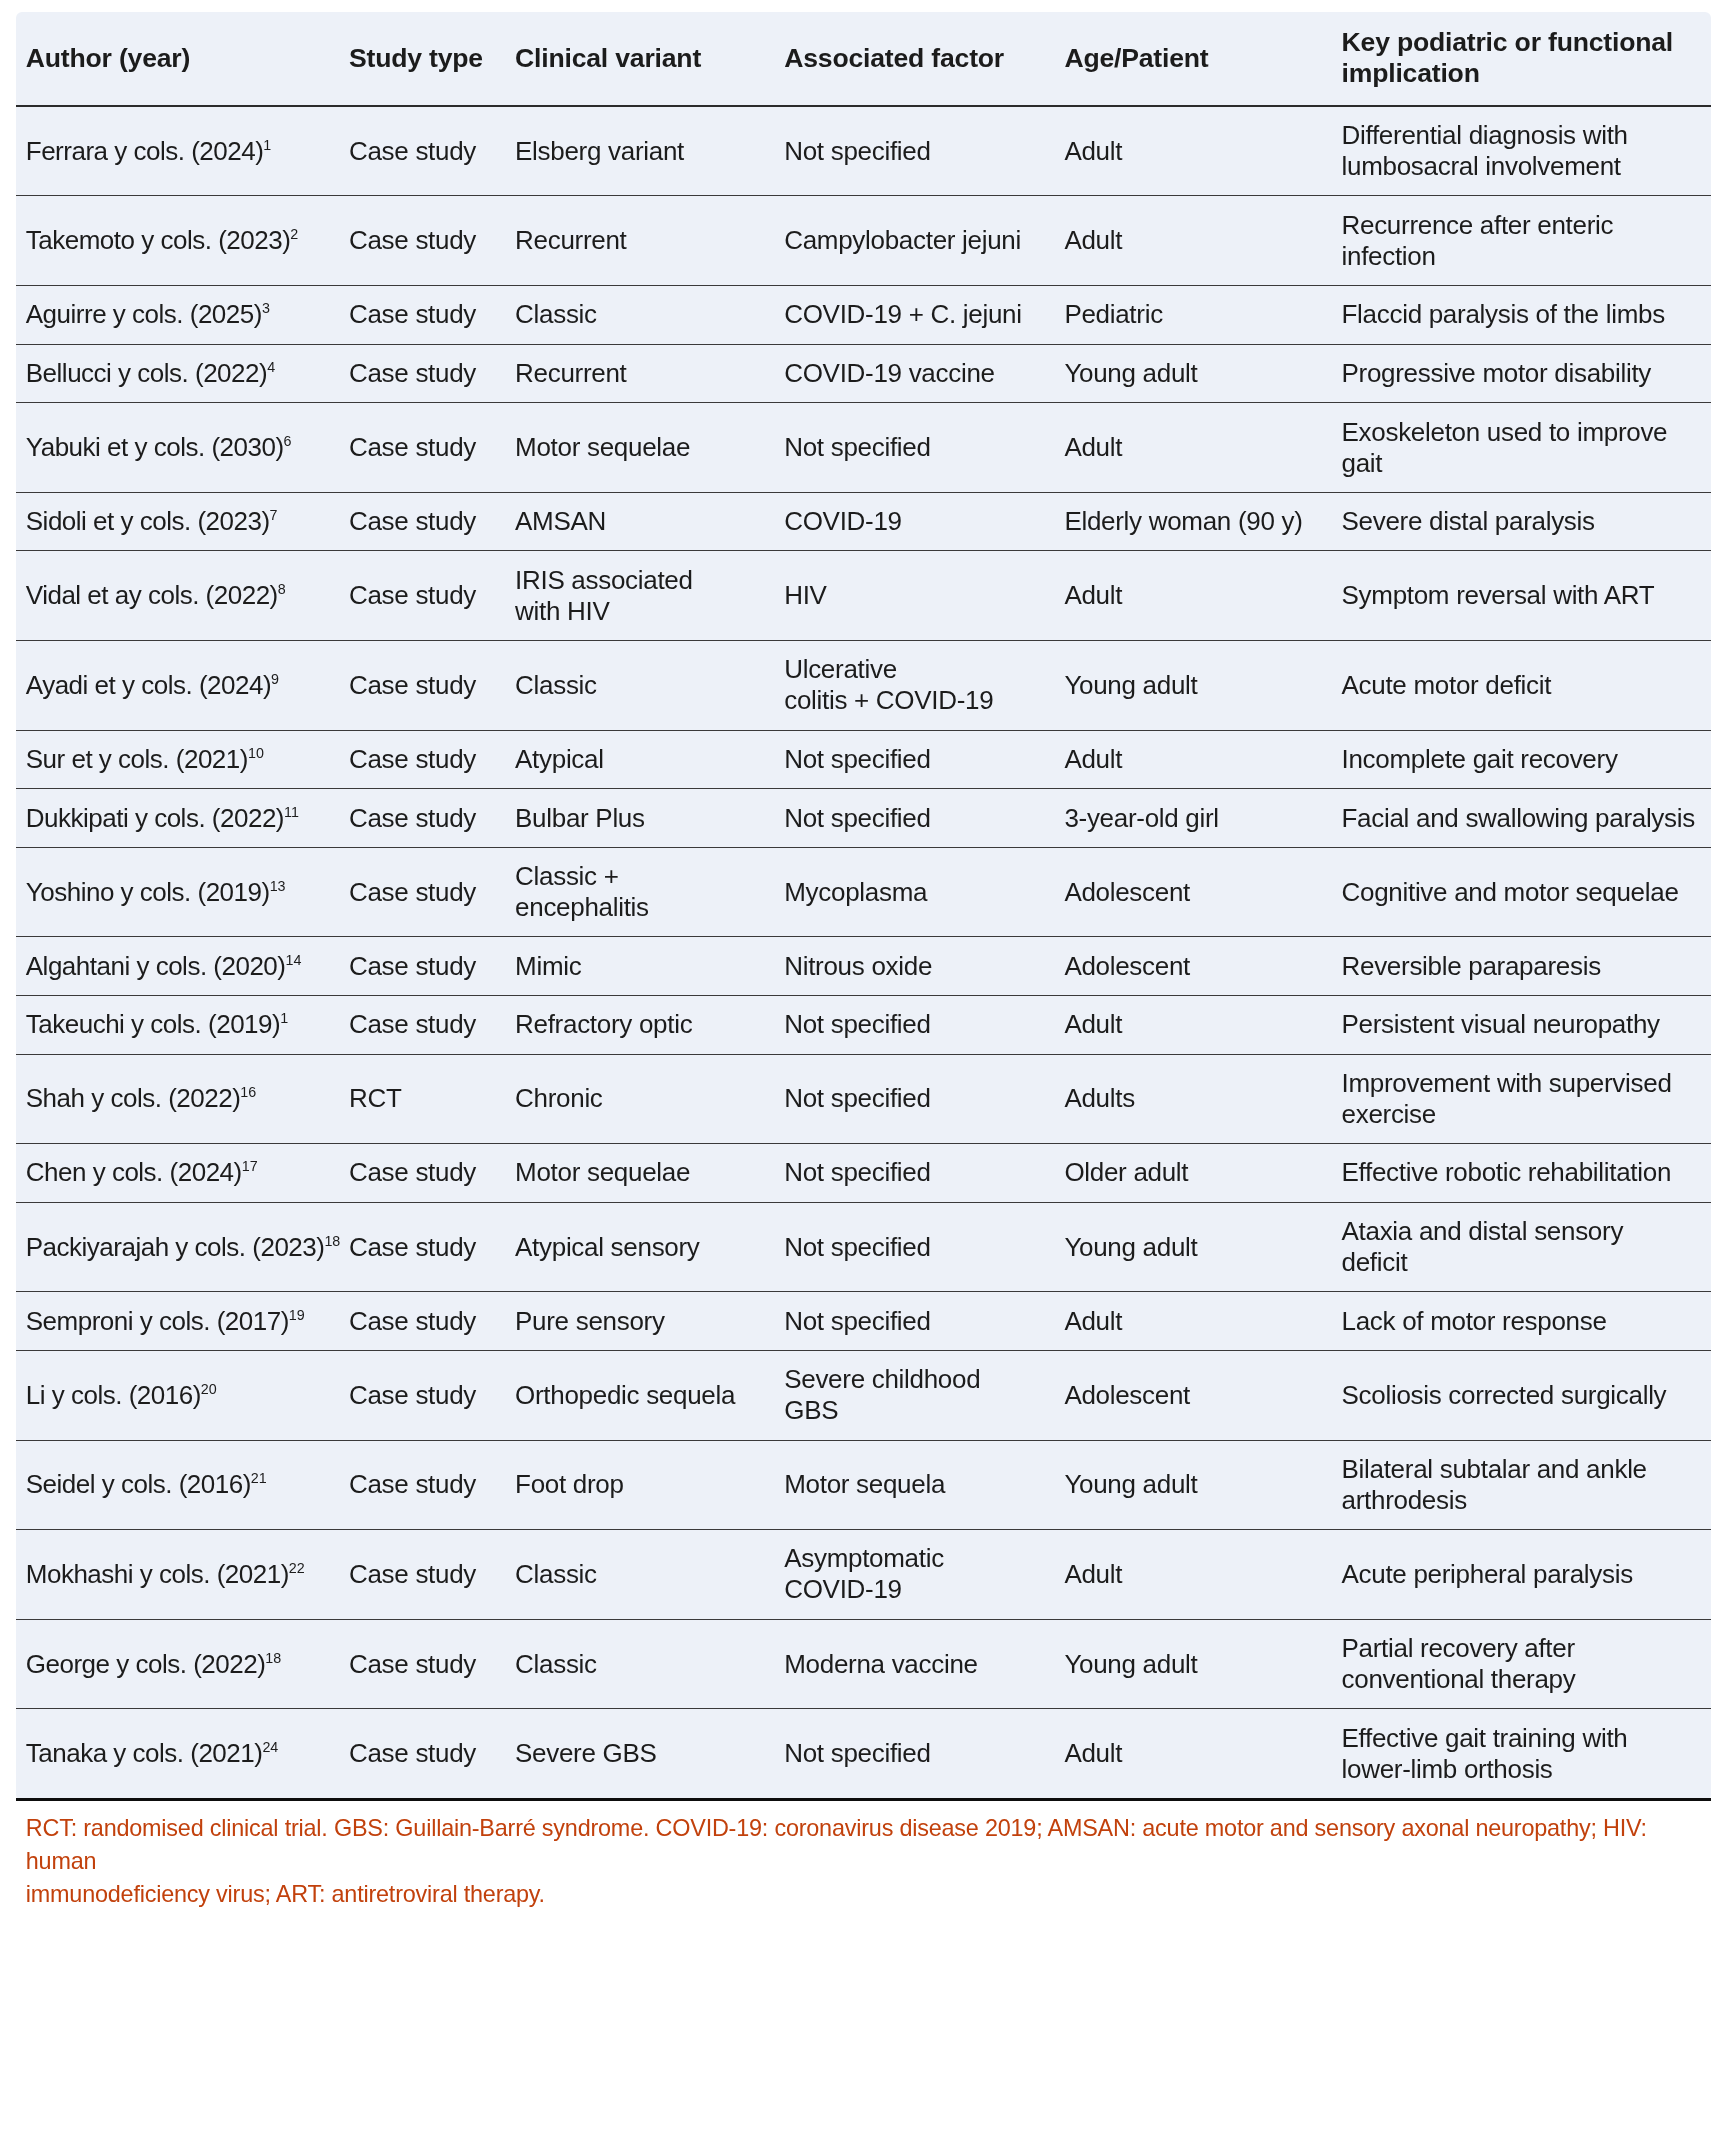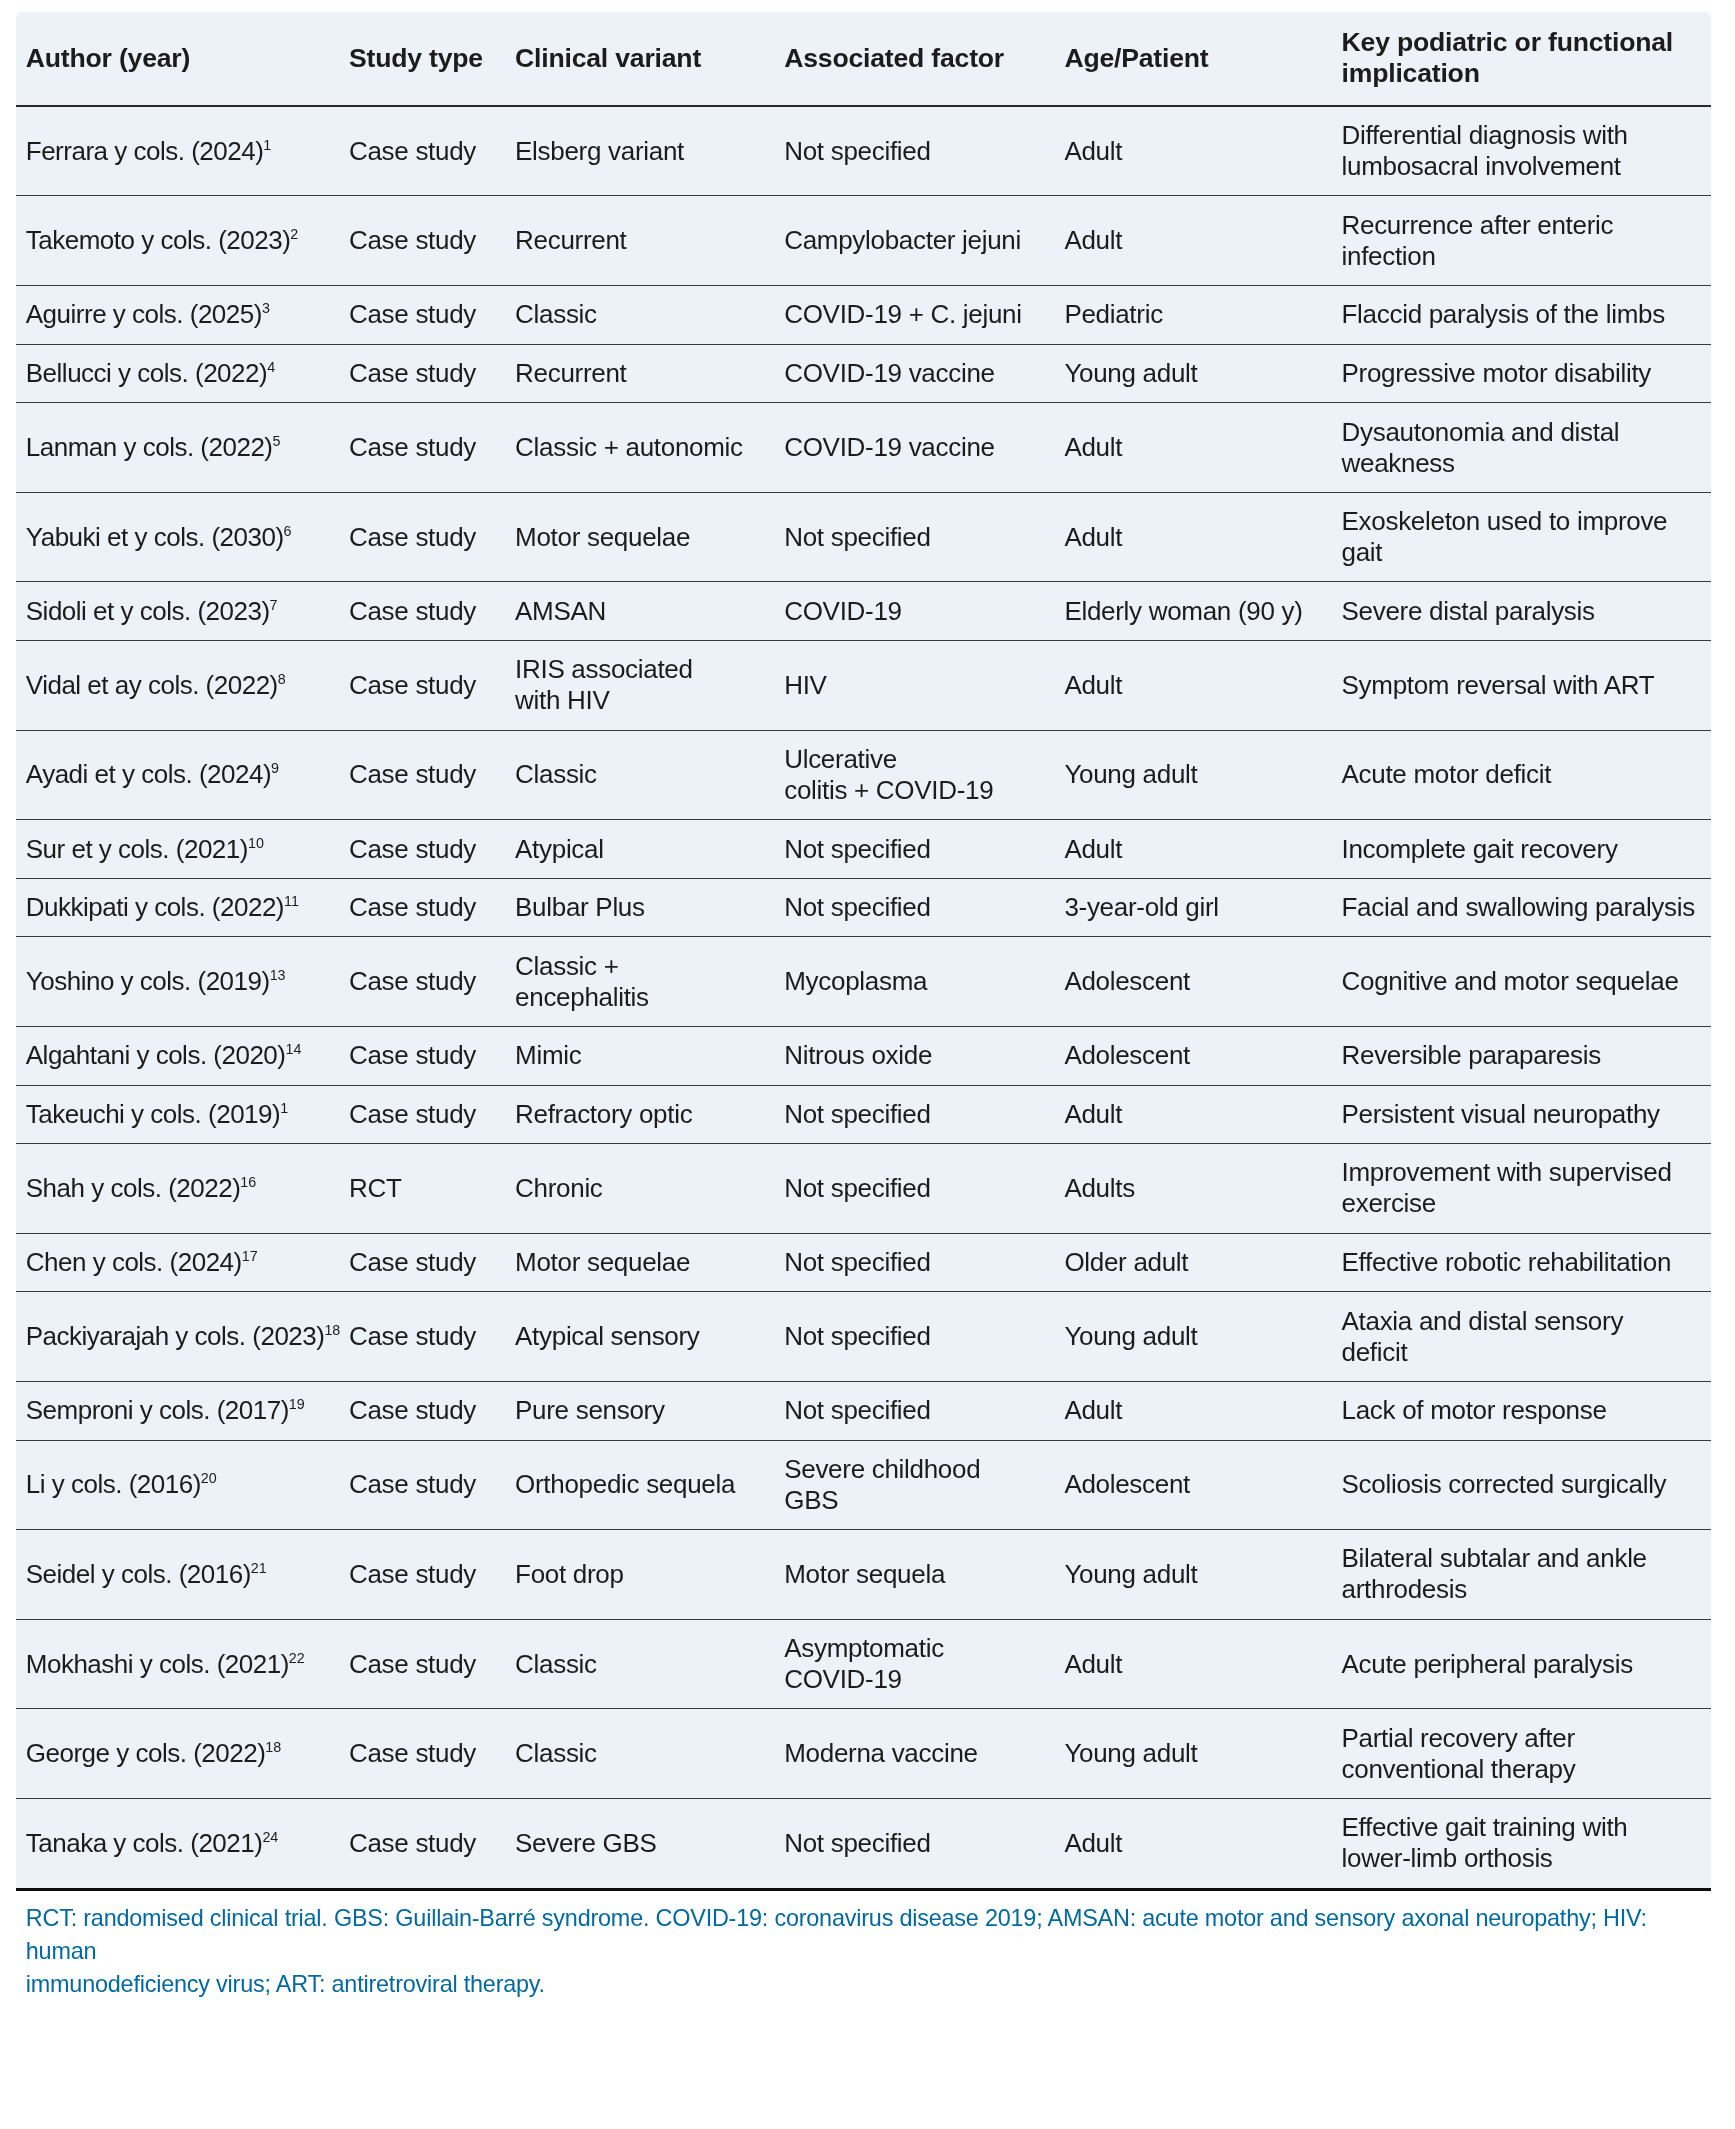--- a/index.html
+++ b/index.html
@@ -72,21 +72,21 @@
     vertical-align: super;
     letter-spacing: 0;
     line-height: 0;
   }
   .footnote {
     margin-top: 11px;
     padding-left: 10.2px;
     font-size: 23.4px;
     line-height: 33px;
     letter-spacing: -0.2px;
-    color: #0369a1;
+    color: #c2410c;
     white-space: pre-line;
     width: 1679px;
   }
 </style>
 </head>
 <body>
 
 <div class="page">
   <div class="table-wrap">
 
@@ -140,29 +140,20 @@
         </tr>
         <tr>
           <td><span class="au">Bellucci y cols. (2022)</span><sup>4</sup></td>
           <td>Case study</td>
           <td>Recurrent</td>
           <td>COVID-19 vaccine</td>
           <td>Young adult</td>
           <td>Progressive motor disability</td>
         </tr>
         <tr>
-          <td><span class="au">Lanman y cols. (2022)</span><sup>5</sup></td>
-          <td>Case study</td>
-          <td>Classic + autonomic</td>
-          <td>COVID-19 vaccine</td>
-          <td>Adult</td>
-          <td>Dysautonomia and distal
-weakness</td>
-        </tr>
-        <tr>
           <td><span class="au">Yabuki et y cols. (2030)</span><sup>6</sup></td>
           <td>Case study</td>
           <td>Motor sequelae</td>
           <td>Not specified</td>
           <td>Adult</td>
           <td>Exoskeleton used to improve
 gait</td>
         </tr>
         <tr>
           <td><span class="au">Sidoli et y cols. (2023)</span><sup>7</sup></td>

